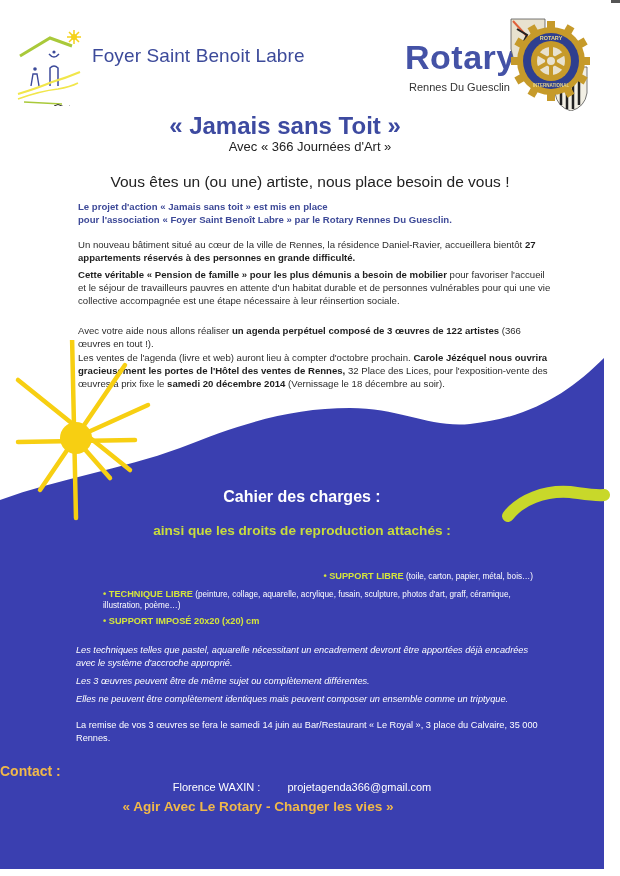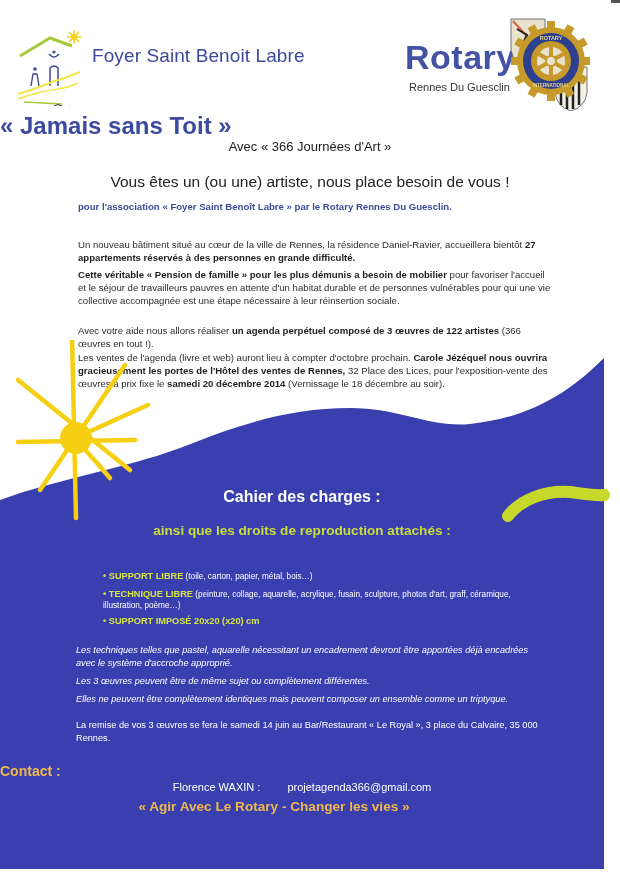--- a/index.html
+++ b/index.html
@@ -10,21 +10,21 @@
 
   
   #foyer-logo { left: 14px; top: 24px; width: 72px; height: 82px; }
   #foyer-name { left: 92px; top: 45px; font-size: 19px; color: #3c4a9a; letter-spacing: 0.1px; white-space: nowrap; }
   #rotary-word { left: 405px; top: 38px; font-size: 34px; font-weight: bold; color: #4452a6; letter-spacing: 0.5px; }
   #rotary-sub { left: 409px; top: 81px; font-size: 11px; color: #333; white-space: nowrap; }
   #rotary-emblem { left: 505px; top: 15px; width: 85px; height: 96px; }
   #corner-mark { left: 611px; top: 0; width: 9px; height: 3px; background: #555; }
 
   
-  #main-title { left: 0; width: 570px; top: 112px; text-align: left; font-size: 24px; font-weight: bold; color: #3d4aa0; }
+  #main-title { left: 0; width: 570px; top: 112px; text-align: center; font-size: 24px; font-weight: bold; color: #3d4aa0; }
   #sub-title { left: 0; width: 620px; top: 139px; text-align: center; font-size: 13px; color: #222; }
   #call-out { left: 0; width: 620px; top: 173px; text-align: center; font-size: 15.5px; color: #222; }
 
   .txt { left: 78px; width: 476px; font-size: 9.6px; line-height: 13px; color: #2d2d2d; }
   #intro { top: 200px; color: #3e4a98; font-weight: bold; }
   #intro span { display: block; }
   #p1 { top: 238px; }
   #p2 { top: 268px; }
   #p3 { top: 324px; }
   #p4 { top: 351px; }
@@ -32,33 +32,33 @@
 
   
   #panel-svg { left: 0; top: 340px; width: 620px; height: 536px; }
 
   #cdc-title { left: 0; width: 604px; top: 488px; text-align: center; font-size: 16px; font-weight: bold; color: #ffffff; }
   #cdc-sub { left: 0; width: 604px; top: 522px; text-align: center; font-size: 13.6px; font-weight: bold; color: #c8dc3c; line-height: 17px; }
   #cdc-sub span { display: block; }
 
   .bullet { left: 103px; width: 430px; font-size: 8.2px; line-height: 11px; color: #ffffff; }
   .bullet .k { color: #d4e43c; font-weight: bold; font-size: 9.2px; }
-  #b1 { top: 571px; }
+  #b1 { top: 571px; text-align: right; }
   #b2 { top: 589px; }
   #b3 { top: 616px; }
 
   .note { left: 76px; width: 470px; font-size: 9.2px; line-height: 12.5px; color: #ffffff; font-style: italic; }
   #n1 { top: 644px; }
   #n2 { top: 675px; }
   #n3 { top: 693px; }
   #n4 { top: 719px; font-style: normal; }
 
   #contact-title { left: 0; width: 604px; top: 763px; text-align: left; font-size: 14px; font-weight: bold; color: #f0b84a; }
   #contact-line { left: 0; width: 604px; top: 781px; text-align: center; font-size: 11px; color: #ffffff; }
-  #motto { left: 16px; width: 516px; top: 799px; text-align: center; font-size: 13.6px; font-weight: bold; color: #f0b84a; }
+  #motto { left: 0; width: 516px; top: 799px; text-align: center; font-size: 13.6px; font-weight: bold; color: #f0b84a; }
   #contact-line a { color: #ffffff; text-decoration: none; margin-left: 24px; }
 </style>
 </head>
 <body>
 
 <svg id="foyer-logo" class="abs" viewBox="0 0 72 82">
   <polyline points="6,32 36,14 58,22" fill="none" stroke="#a9c93a" stroke-width="3"></polyline>
   <path d="M60,6 l0,14 M53,13 l14,0 M55,8 l10,10 M65,8 l-10,10" stroke="#f5d21a" stroke-width="1.5"></path>
   <circle cx="60" cy="13" r="3" fill="#f5d21a"></circle>
   <circle cx="21" cy="45" r="1.8" fill="#3c4a9a"></circle>
@@ -111,20 +111,21 @@
     <text y="26" text-anchor="middle" font-size="4.5" fill="#e8d68a" font-family="Liberation Sans, sans-serif" font-weight="bold">INTERNATIONAL</text>
   </g>
 </svg>
 <div id="corner-mark" class="abs"></div>
 
 <div id="main-title" class="abs">« Jamais sans Toit »</div>
 <div id="sub-title" class="abs">Avec « 366 Journées d'Art »</div>
 <div id="call-out" class="abs">Vous êtes un (ou une) artiste, nous place besoin de vous !</div>
 
 <div id="intro" class="abs txt">
+  <span>Le projet d'action « Jamais sans toit » est mis en place</span>
   <span>pour l'association « Foyer Saint Benoît Labre » par le Rotary Rennes Du Guesclin.</span>
 </div>
 
 <p id="p1" class="abs txt"><span>Un nouveau bâtiment situé au cœur de la ville de Rennes, la résidence Daniel-Ravier, accueillera bientôt </span><b>27 appartements réservés à des personnes en grande difficulté.</b></p>
 
 <p id="p2" class="abs txt"><b>Cette véritable « Pension de famille » pour les plus démunis a besoin de mobilier</b><span> pour favoriser l'accueil et le séjour de travailleurs pauvres en attente d'un habitat durable et de personnes vulnérables pour qui une vie collective accompagnée est une étape nécessaire à leur réinsertion sociale.</span></p>
 
 <p id="p3" class="abs txt"><span>Avec votre aide nous allons réaliser </span><b>un agenda perpétuel composé de 3 œuvres de 122 artistes</b><span> (366 œuvres en tout !).</span></p>
 
 <p id="p4" class="abs txt"><span>Les ventes de l'agenda (livre et web) auront lieu à compter d'octobre prochain. </span><b>Carole Jézéquel nous ouvrira gracieusement les portes de l'Hôtel des ventes de Rennes,</b><span> 32 Place des Lices, pour l'exposition-vente des œuvres à prix fixe le </span><b>samedi 20 décembre 2014</b><span> (Vernissage le 18 décembre au soir).</span></p>

